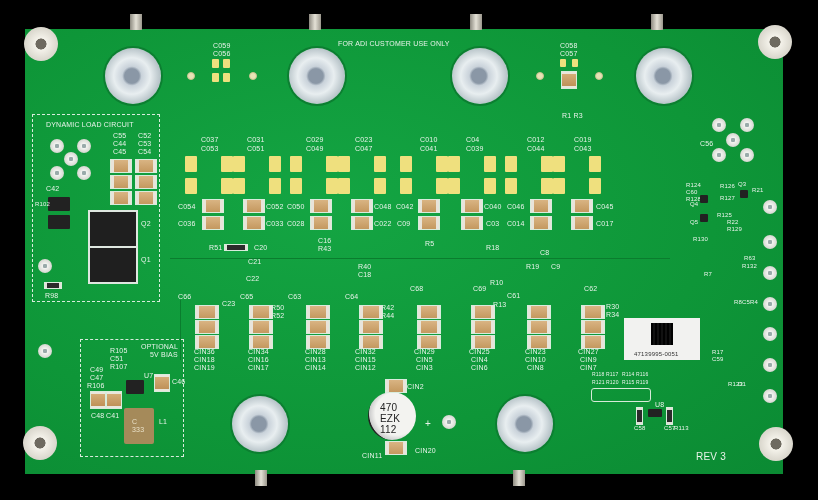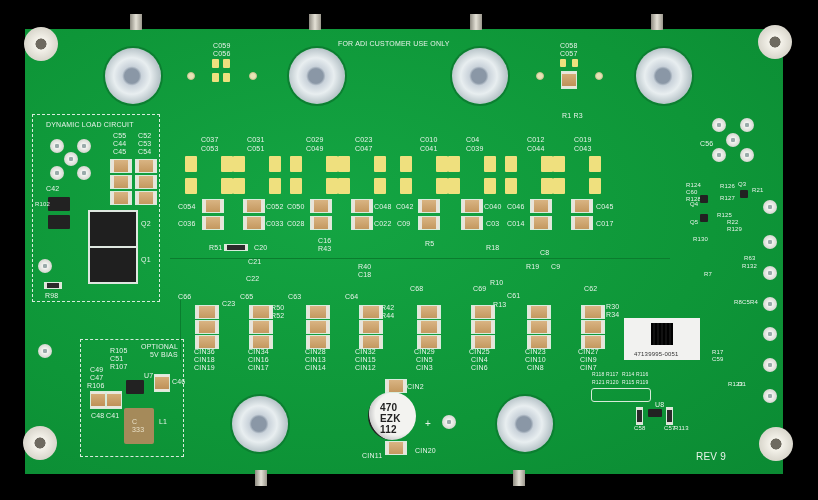--- a/index.html
+++ b/index.html
@@ -296,21 +296,21 @@
 <div class="silk" style="left:91px;top:412px">C48</div>
 <div class="silk" style="left:106px;top:412px">C41</div>
 <div class="inductor" style="left:124px;top:408px">
   <div class="silk" style="left:8px;top:10px;color:#e9e1c8">C
 333</div>
 </div>
 <div class="silk" style="left:159px;top:418px">L1</div>
 <div class="via" style="left:38px;top:344px"></div>
 
 <div class="cap-elec">
-  <div class="silk silk-lg" style="left:12px;top:10px;color:#222;font-weight:bold">470
+  <div class="silk silk-lg" style="left:12px;top:10px;color:#222;font-weight:normal">470
 EZK
 112</div>
 </div>
 <div class="cap" style="left:386px;top:380px"></div>
 <div class="cap" style="left:386px;top:442px"></div>
 <div class="silk" style="left:407px;top:383px">CIN2</div>
 <div class="silk" style="left:362px;top:452px">CIN11</div>
 <div class="silk" style="left:415px;top:447px">CIN20</div>
 <div class="silk silk-lg" style="left:425px;top:418px">+</div>
 <div class="via" style="left:442px;top:415px"></div>
@@ -329,21 +329,21 @@
 <div class="silk" style="left:636px;top:370px;font-size:5px">R116
 R119</div>
 <div class="padframe" style="left:591px;top:388px;width:58px;height:12px"></div>
 <div class="silk" style="left:655px;top:401px">U8</div>
 <div class="ic" style="left:648px;top:409px;width:14px;height:8px"></div>
 <div class="resv" style="left:637px;top:408px"></div>
 <div class="resv" style="left:667px;top:408px"></div>
 <div class="silk" style="left:634px;top:424px;font-size:6px">C58</div>
 <div class="silk" style="left:664px;top:424px;font-size:6px">C57</div>
 <div class="silk" style="left:674px;top:424px;font-size:6px">R113</div>
-<div class="silk silk-lg" style="left:696px;top:451px">REV 9</div>
+<div class="silk silk-lg" style="left:696px;top:451px">REV 3</div>
 
 <div class="via" style="left:712px;top:118px"></div>
 <div class="via" style="left:740px;top:118px"></div>
 <div class="via" style="left:726px;top:133px"></div>
 <div class="via" style="left:712px;top:148px"></div>
 <div class="via" style="left:740px;top:148px"></div>
 <div class="silk" style="left:700px;top:140px">C56</div>
 <div class="silk" style="left:686px;top:181px;font-size:6px">R124</div>
 <div class="silk" style="left:686px;top:188px;font-size:6px">C60</div>
 <div class="silk" style="left:686px;top:195px;font-size:6px">R128</div>

